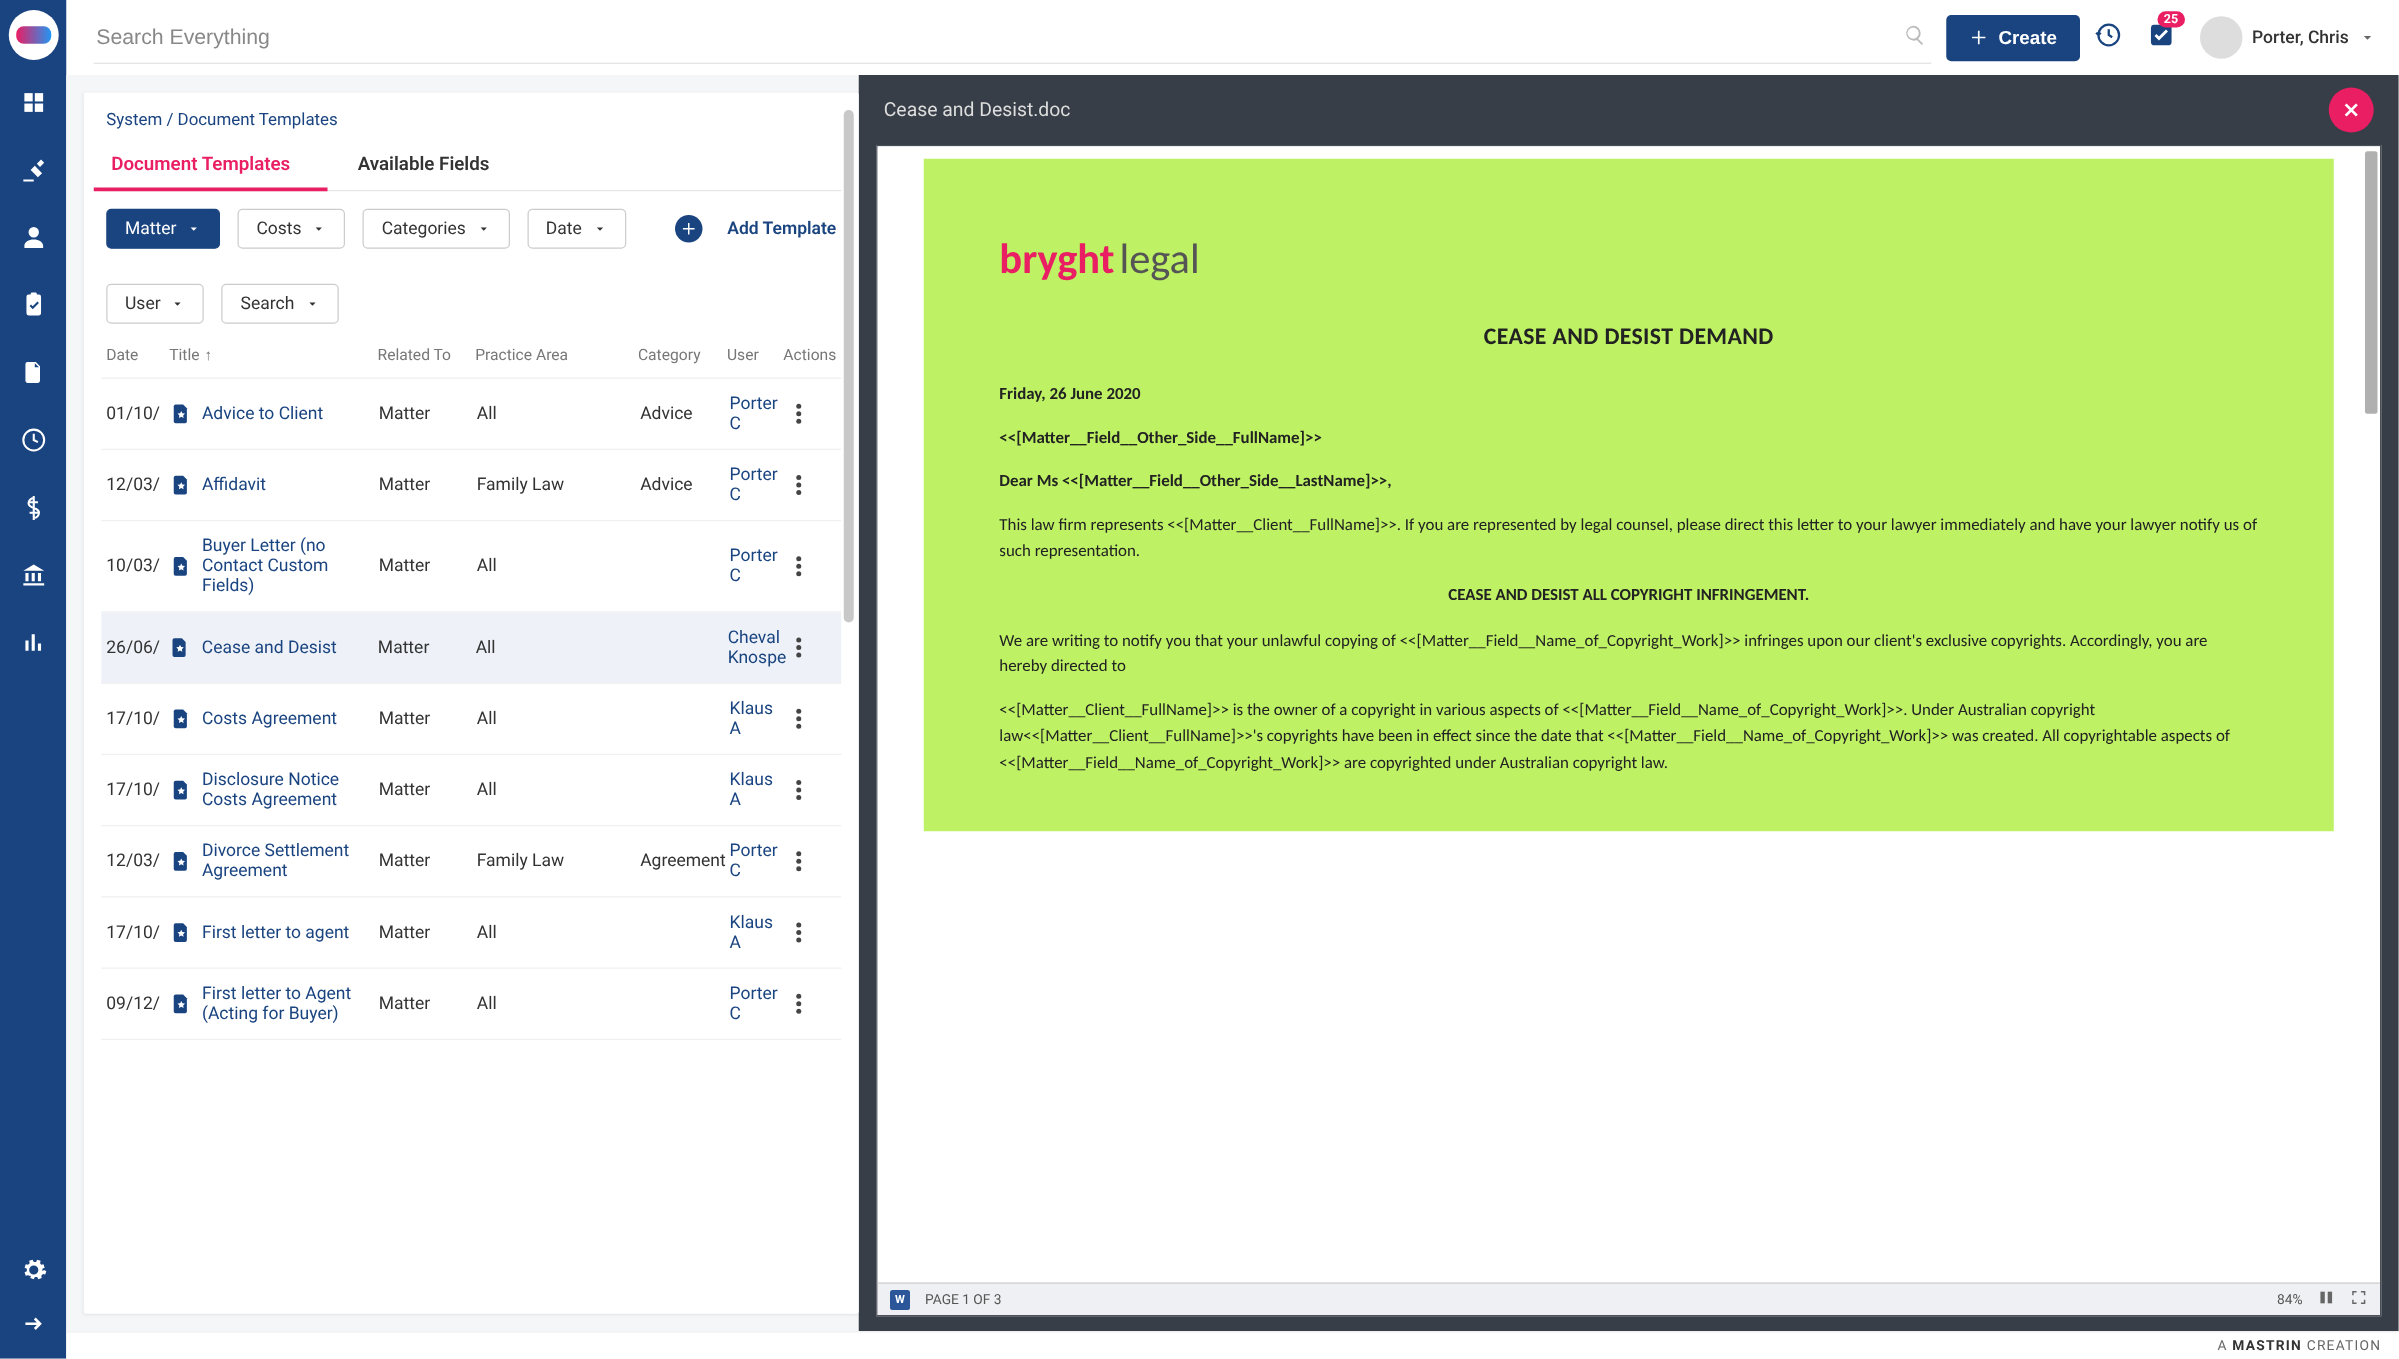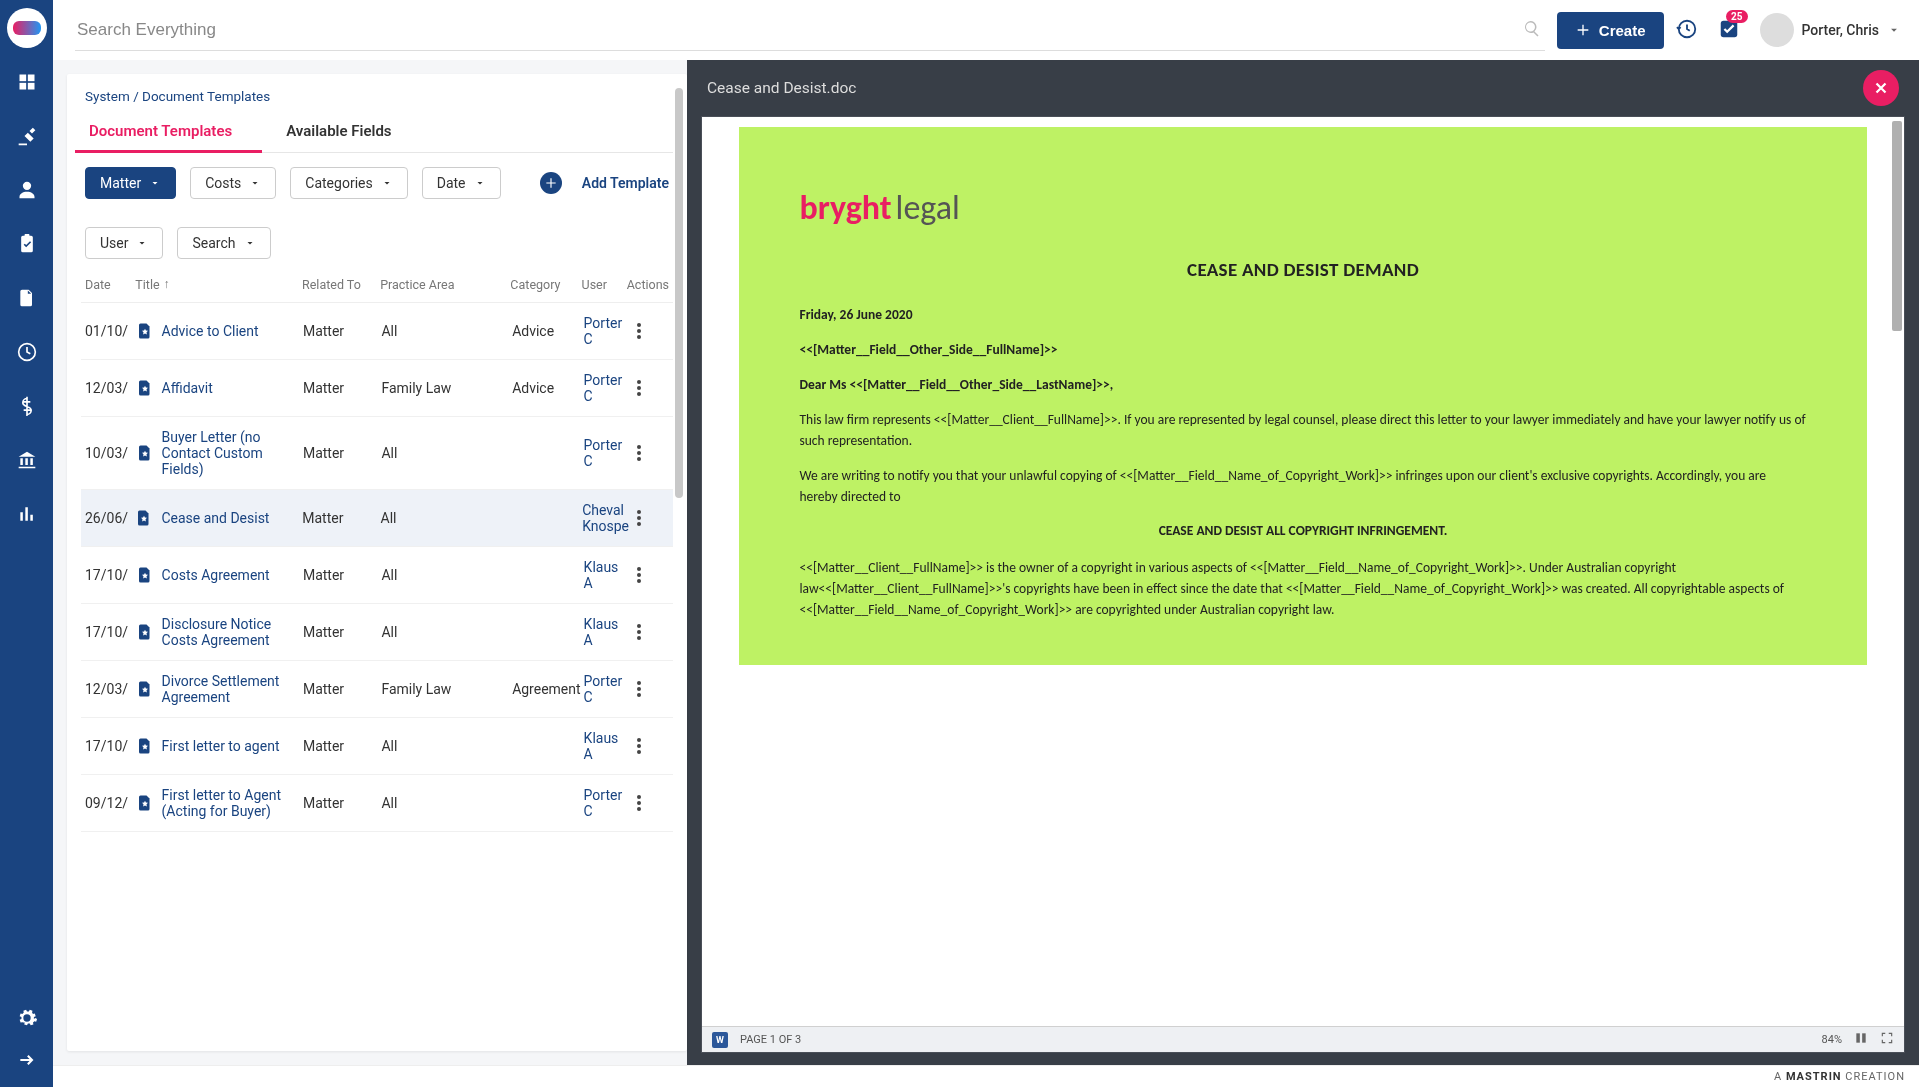--- a/index.html
+++ b/index.html
@@ -500,22 +500,22 @@
             <div class="doc-page">
               <div class="doc-logo">
                 <span class="lg-pink">bryght</span>
                   <span class="lg-grey">legal</span>
               </div>
               <div class="doc-title">CEASE AND DESIST DEMAND</div>
               <div class="doc-para" style="font-weight:600">Friday, 26 June 2020</div>
               <div class="doc-para" style="font-weight:600">&lt;&lt;[Matter__Field__Other_Side__FullName]&gt;&gt;</div>
               <div class="doc-para" style="font-weight:600">Dear Ms &lt;&lt;[Matter__Field__Other_Side__LastName]&gt;&gt;,</div>
               <div class="doc-para">This law firm represents &lt;&lt;[Matter__Client__FullName]&gt;&gt;. If you are represented by legal counsel, please direct this letter to your lawyer immediately and have your lawyer notify us of such representation.</div>
+              <div class="doc-para doc-bold">CEASE AND DESIST ALL COPYRIGHT INFRINGEMENT.</div>
               <div class="doc-para">We are writing to notify you that your unlawful copying of &lt;&lt;[Matter__Field__Name_of_Copyright_Work]&gt;&gt;  infringes upon our client's exclusive copyrights.  Accordingly, you are hereby directed to</div>
-              <div class="doc-para doc-bold">CEASE AND DESIST ALL COPYRIGHT INFRINGEMENT.</div>
               <div class="doc-para">&lt;&lt;[Matter__Client__FullName]&gt;&gt;  is the owner of a copyright in various aspects of &lt;&lt;[Matter__Field__Name_of_Copyright_Work]&gt;&gt;.  Under Australian copyright law&lt;&lt;[Matter__Client__FullName]&gt;&gt;'s copyrights have been in effect since the date that &lt;&lt;[Matter__Field__Name_of_Copyright_Work]&gt;&gt;  was created.  All copyrightable aspects of &lt;&lt;[Matter__Field__Name_of_Copyright_Work]&gt;&gt;  are copyrighted under Australian copyright law.</div>
             </div>
           </div>
           <div class="right-scrollbar">
               <div class="right-thumb"></div>
             </div>
           <div class="preview-statusbar">
             <span class="word-ic">W</span>
             <span>PAGE 1 OF 3</span>
             <span class="spacer"></span>

